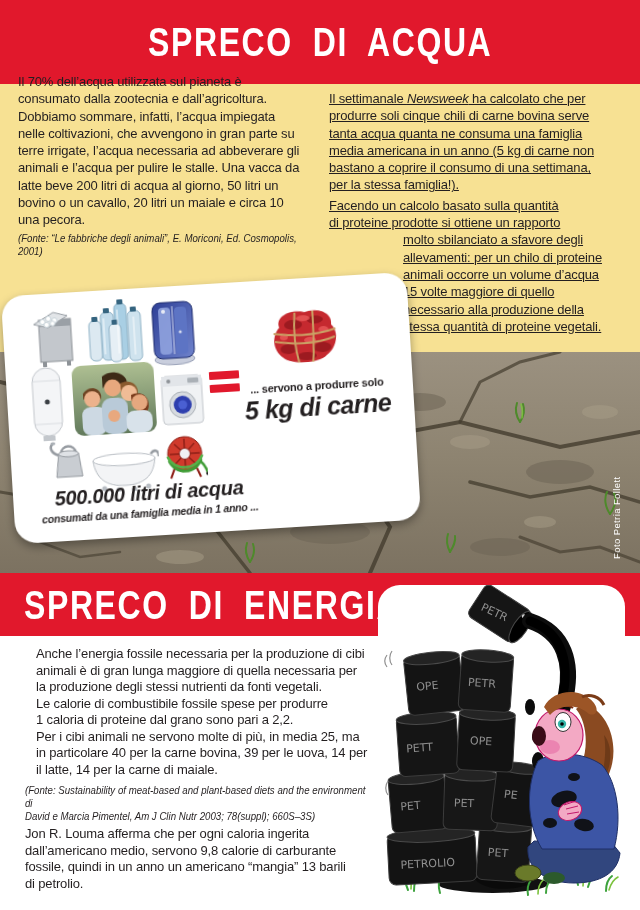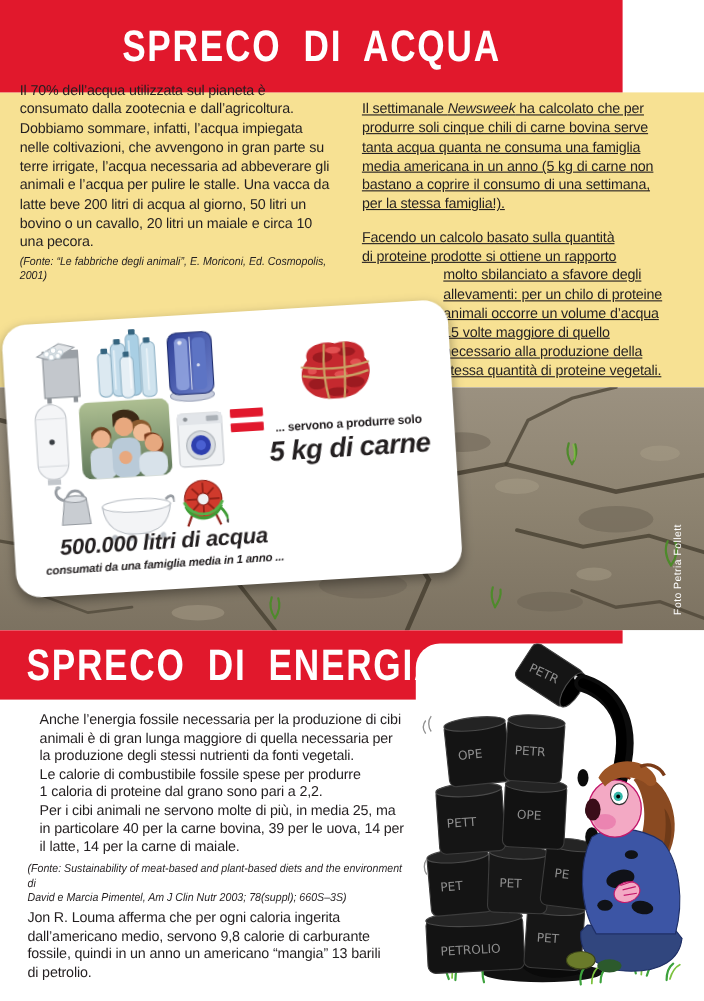--- a/index.html
+++ b/index.html
@@ -3,38 +3,38 @@
 <meta charset="utf-8">
 <style>
   html,body{margin:0;padding:0;background:#555;}
   .page{
     position:relative;width:640px;height:910px;margin:0 auto;
     background:#ffffff;overflow:hidden;
     font-family:"Liberation Sans","DejaVu Sans",sans-serif;
     color:#231f20;
   }
   
-  .red-bar{position:absolute;left:0;width:566px;background:#e1182c;}
+  .red-bar{position:absolute;left:0;width:640px;background:#e1182c;}
   .bar-acqua{top:0;height:84px;z-index:1;display:flex;align-items:center;justify-content:center;}
   .bar-energia{top:573px;height:63px;z-index:1;display:flex;align-items:center;}
   .bar-title{
     color:#fff;font-size:40px;font-weight:bold;letter-spacing:2px;word-spacing:12px;
     transform:scaleX(.8);white-space:nowrap;line-height:1;
   }
   .bar-acqua .bar-title{transform-origin:center;}
   .bar-energia .bar-title{transform-origin:left center;margin-left:24px;}
   
   .yellow-panel{position:absolute;left:0;top:84px;width:640px;height:268px;background:#f7e193;z-index:0;}
   .col{position:absolute;font-size:13px;line-height:17.3px;letter-spacing:-.15px;}
   .ml{white-space:pre-line;}
   .col-left{left:18px;top:73px;width:312px;z-index:1;}
   .col-right{left:329px;top:90px;width:306px;z-index:1;text-decoration:underline;}
   .fonte{font-style:italic;font-size:10.5px;line-height:13px;letter-spacing:0;
          transform:scaleX(.92);transform-origin:left top;white-space:pre-line;margin-top:3px;}
-  .p2{margin-top:13px;}
+  .p2{margin-top:3px;}
   .p2-wrapped{padding-left:74px;}
   .italic{font-style:italic;}
   
   .earth{position:absolute;left:0;top:352px;width:640px;height:221px;z-index:0;}
   .photo-credit{
     position:absolute;z-index:1;color:#fff;font-size:9.5px;letter-spacing:.4px;
     white-space:nowrap;transform:rotate(-90deg);transform-origin:left bottom;
     left:622px;top:548px;
   }
   

